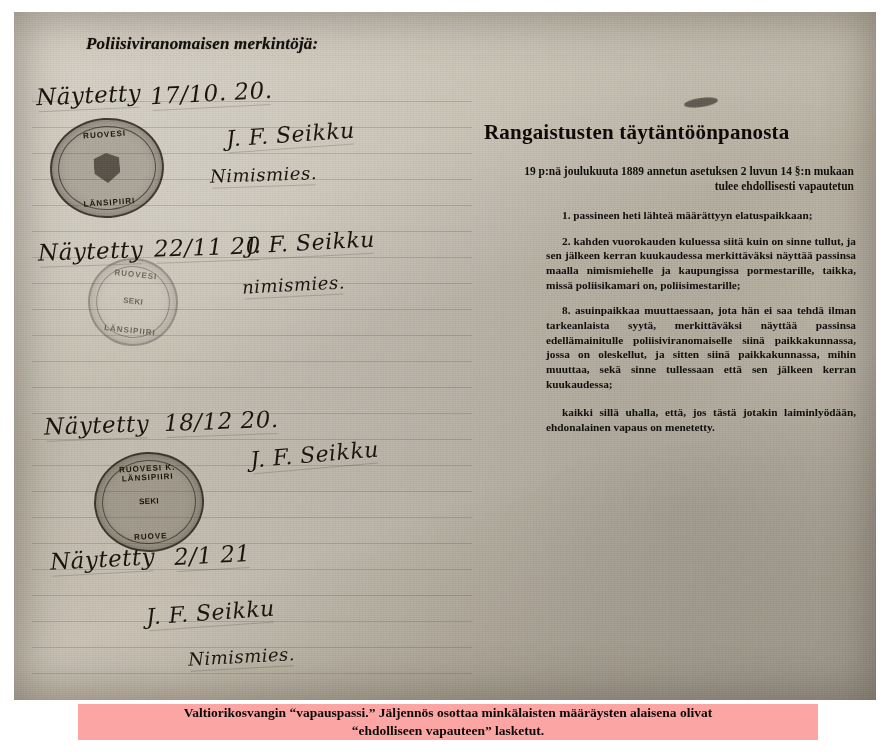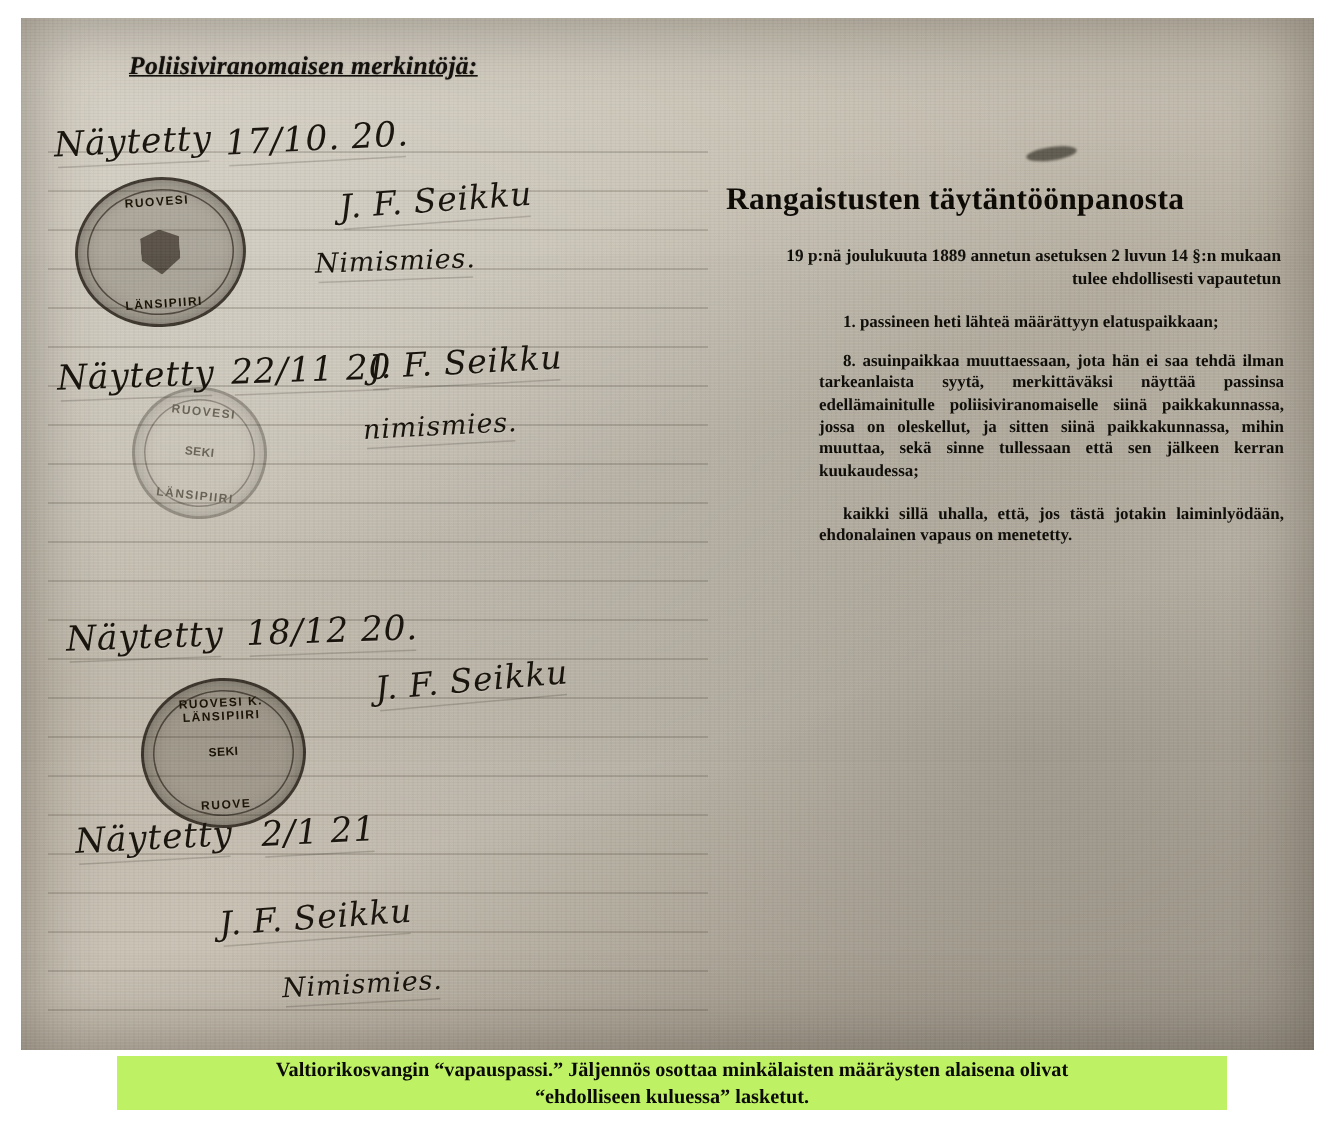--- a/index.html
+++ b/index.html
@@ -76,21 +76,20 @@
     position: absolute;
     left: 72px;
     top: 22px;
     font-family: "Liberation Serif", serif;
     font-style: italic;
     font-weight: bold;
     font-size: 17px;
     color: #14100c;
     letter-spacing: 0.2px;
     text-shadow: 0 0 1px rgba(0,0,0,0.5);
-    text-decoration: underline;
   }
 
   .hand {
     position: absolute;
     font-family: "DejaVu Serif", serif;
     font-style: italic;
     color: #1b160f;
     text-shadow: 0 1px 0 rgba(255,255,255,0.12);
     white-space: nowrap;
   }
@@ -226,21 +225,21 @@
     position: absolute;
     left: 78px;
     top: 704px;
     width: 740px;
     text-align: center;
     font-family: "Liberation Serif", serif;
     font-weight: bold;
     font-size: 13.5px;
     line-height: 1.35;
     color: #0c0a07;
-    background: #bef264;
+    background: #fca5a5;
   }
   .caption .line { display: block; }
 </style>
 </head>
 <body>
 
 <div id="page">
 
   <div class="scan">
 
@@ -293,24 +292,25 @@
     <div class="right-page">
 
       <div class="blot" style="left:200px; top:86px; width:34px; height:9px; transform: rotate(-8deg);"></div>
 
       <div class="right-title">Rangaistusten täytäntöönpanosta</div>
 
       <div class="right-intro">19 p:nä joulukuuta 1889 annetun asetuksen 2 luvun 14 §:n mukaan tulee ehdollisesti vapautetun</div>
 
       <div class="clauses">
         <div class="clause">1.  passineen heti lähteä määrättyyn elatuspaikkaan;</div>
+        <div class="clause">2.  kahden vuorokauden kuluessa siitä kuin on sinne tullut, ja sen jälkeen kerran kuukaudessa merkittäväksi näyttää passinsa maalla nimismiehelle ja kaupungissa pormestarille, taikka, missä poliisikamari on, poliisimestarille;</div>
         <div class="clause">8.  asuinpaikkaa muuttaessaan, jota hän ei saa tehdä ilman tarkeanlaista syytä, merkittäväksi näyttää passinsa edellämainitulle poliisiviranomaiselle siinä paikkakunnassa, jossa on oleskellut, ja sitten siinä paikkakunnassa, mihin muuttaa, sekä sinne tullessaan että sen jälkeen kerran kuukaudessa;</div>
         <div class="clause clause--final">kaikki sillä uhalla, että, jos tästä jotakin laiminlyödään, ehdonalainen vapaus on menetetty.</div>
       </div>
     </div>
   </div>
 
   <div class="caption">
     <span class="line">Valtiorikosvangin “vapauspassi.” Jäljennös osottaa minkälaisten määräysten alaisena olivat</span>
-    <span class="line">“ehdolliseen kuluessa” lasketut.</span>
+    <span class="line">“ehdolliseen vapauteen” lasketut.</span>
   </div>
 
 </div>
 
 </body></html>

